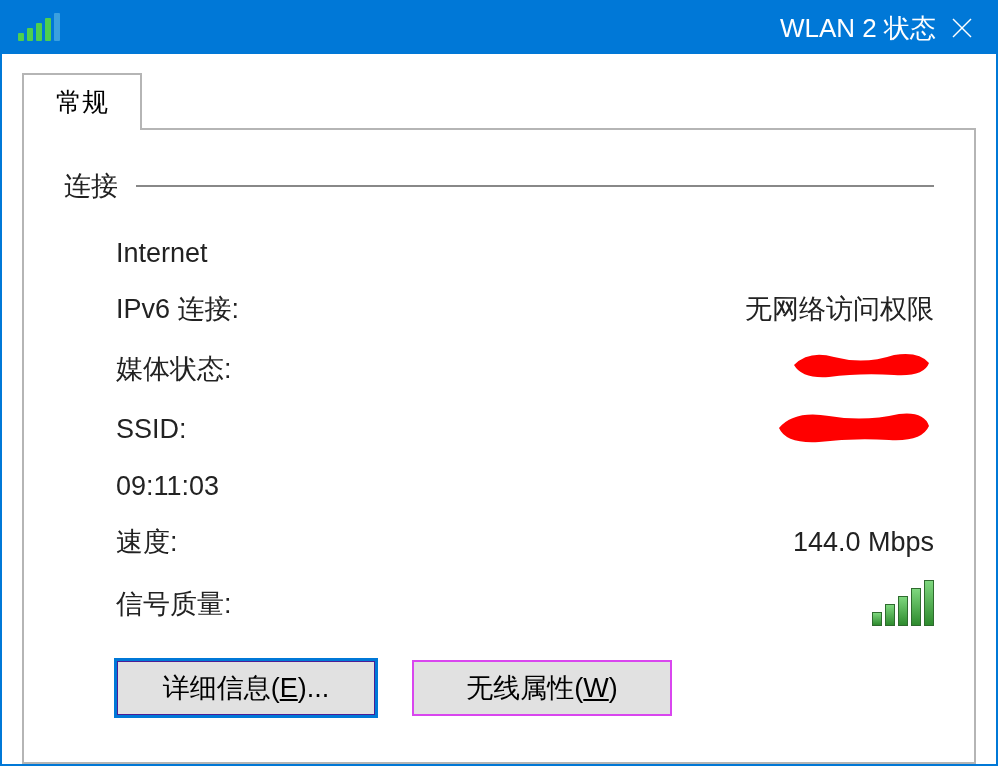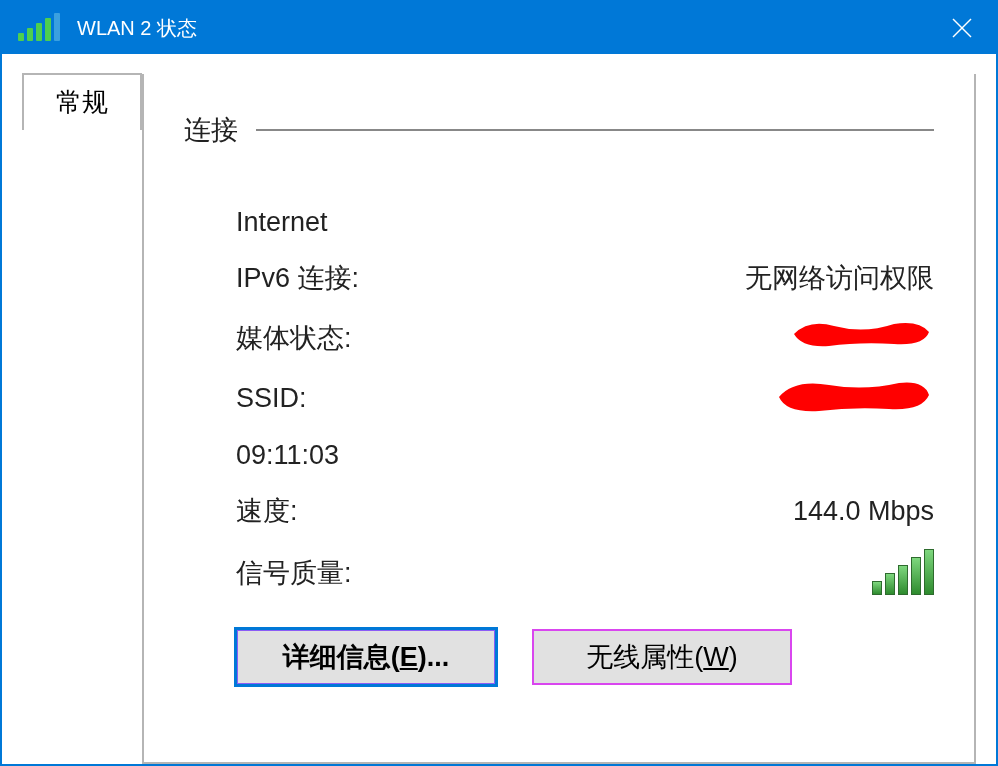--- a/index.html
+++ b/index.html
@@ -39,41 +39,42 @@
       background: #4ecf4e;
       margin-right: 3px;
       border-radius: 1px;
     }
     .titlebar .wifi-icon span:nth-child(1) { height: 8px; }
     .titlebar .wifi-icon span:nth-child(2) { height: 13px; }
     .titlebar .wifi-icon span:nth-child(3) { height: 18px; }
     .titlebar .wifi-icon span:nth-child(4) { height: 23px; }
     .titlebar .wifi-icon span:nth-child(5) { height: 28px; background: #3aa0e0; }
     .titlebar .title {
-      font-size: 20px;
+      font-size: 26px;
       font-weight: 400;
       flex: 1;
+      text-align: right;
     }
     .titlebar .close {
       width: 52px;
       height: 52px;
       display: flex;
       align-items: center;
       justify-content: center;
       cursor: pointer;
     }
     .titlebar .close svg {
       stroke: #fff;
       stroke-width: 1.5;
     }
     .client-area {
       flex: 1;
       padding: 20px 20px 0 20px;
       display: flex;
-      flex-direction: row;
+      flex-direction: column;
     }
     .tab-strip {
       display: flex;
       align-items: flex-end;
       height: 56px;
       position: relative;
     }
     .tab {
       border: 2px solid #b5b5b5;
       border-bottom: none;
@@ -94,21 +95,21 @@
     }
     .tab-panel {
       border: 2px solid #b5b5b5;
       border-top: none;
       flex: 1;
       padding: 38px 40px 20px 40px;
     }
     .section-header {
       display: flex;
       align-items: center;
-      margin-bottom: 59px;
+      margin-bottom: 34px;
     }
     .section-header .section-title {
       font-size: 27px;
       color: #222;
       margin-right: 18px;
       white-space: nowrap;
     }
     .section-header .hr {
       flex: 1;
       height: 2px;
@@ -168,22 +169,21 @@
       font-family: inherit;
       background: #e1e1e1;
       border: 2px solid #d946ef;
       padding: 8px 30px;
       cursor: pointer;
       min-width: 260px;
     }
     .btn.focused {
       outline: 3px solid #0078d7;
       outline-offset: -1px;
-      border: 2px solid #8b5cf6;
-      font-weight: bold;
+      border: 2px solid #4c1d95;
     }
     .underline {
       text-decoration: underline;
     }
   </style>
 </head>
 <body>
 
 <div class="window">
   <div class="titlebar">

